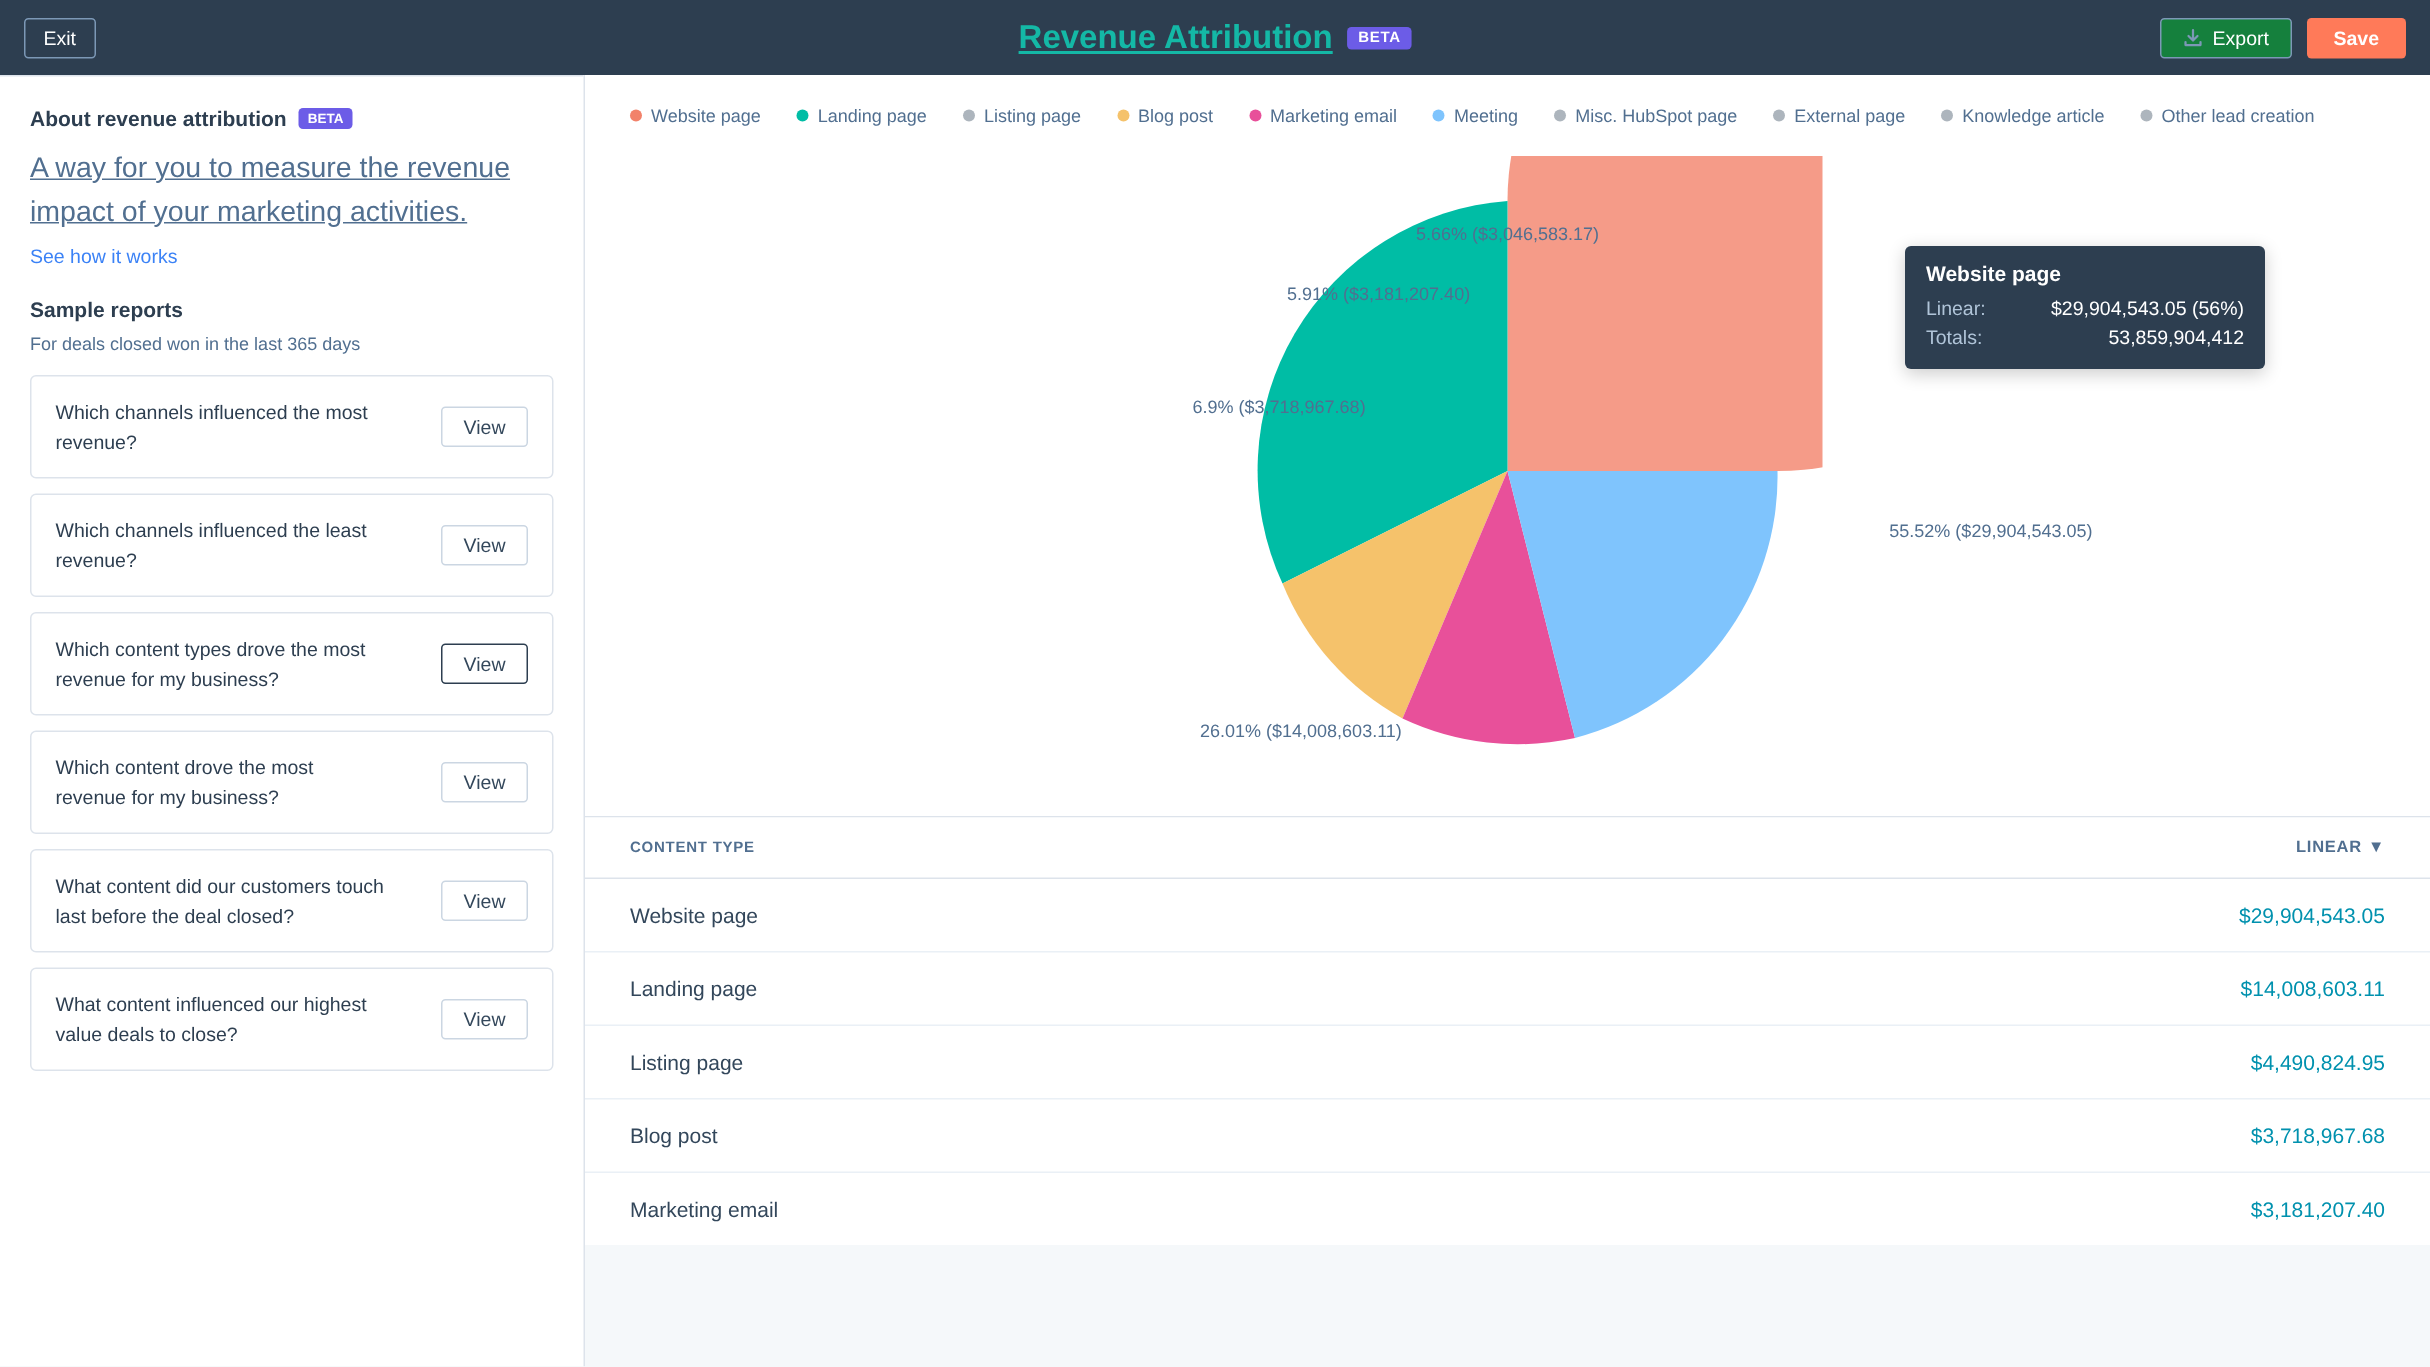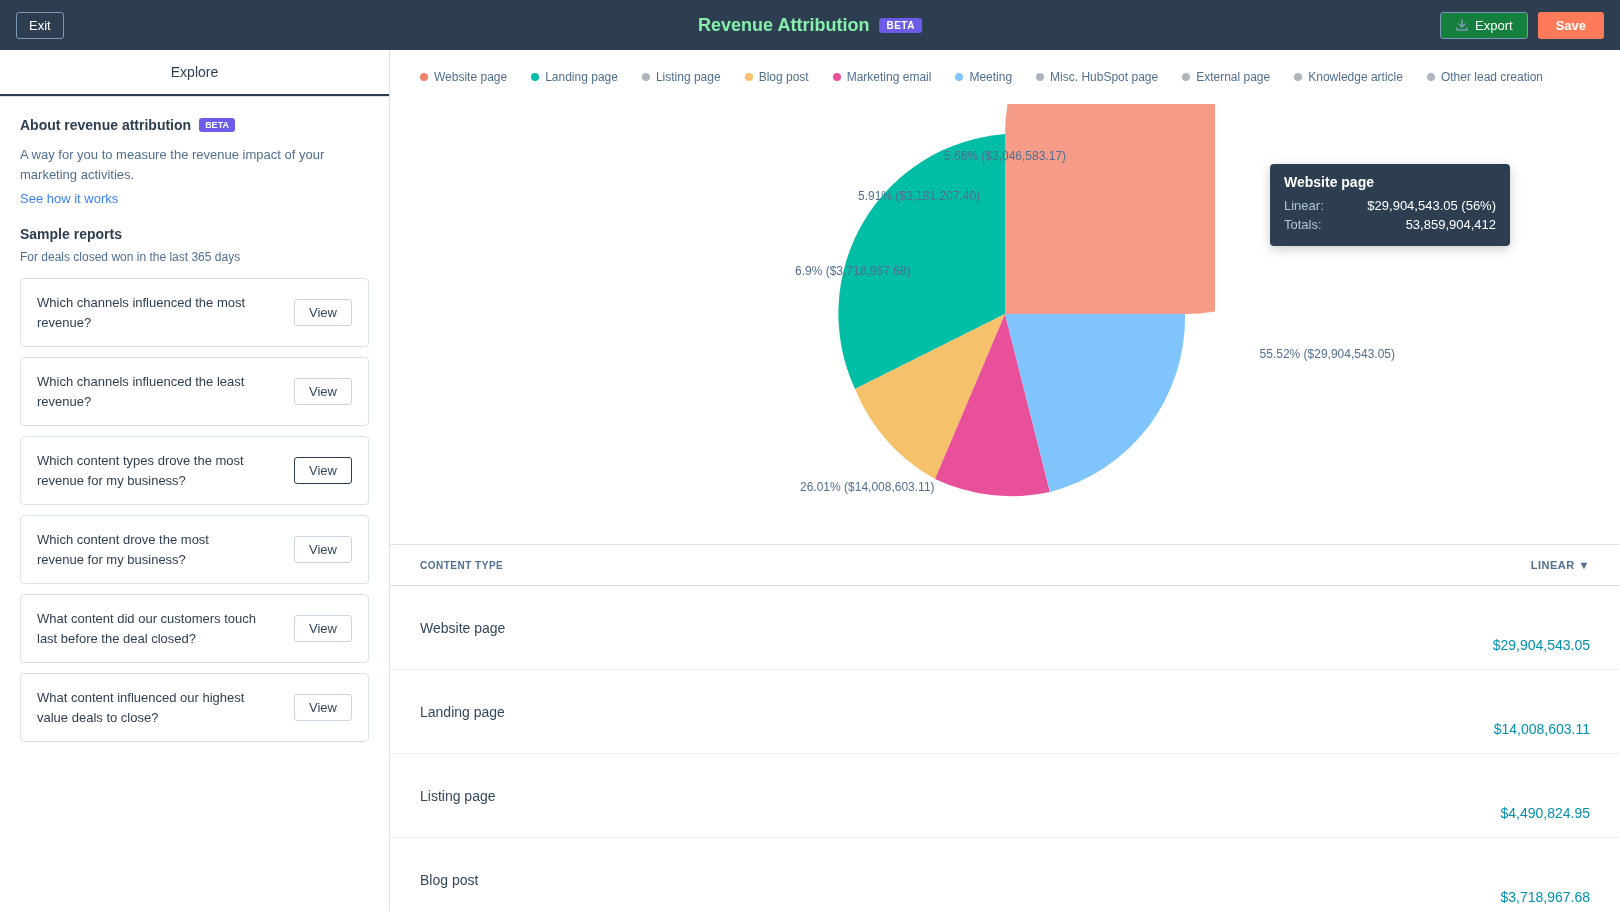--- a/index.html
+++ b/index.html
@@ -9,40 +9,40 @@
     .header {
       background: #2d3e50;
       height: 50px;
       display: flex;
       align-items: center;
       justify-content: space-between;
       padding: 0 16px;
       position: fixed; top: 0; left: 0; right: 0; z-index: 100;
     }
     .header-center { position: absolute; left: 50%; transform: translateX(-50%); display: flex; align-items: center; gap: 10px; }
-    .header-title { color: #86efac; font-size: 18px; font-weight: 600; }
+    .header-title { color: #14b8a6; font-size: 22px; font-weight: 600; text-decoration: underline; }
     .beta-badge { background: #6c5ce7; color: #fff; font-size: 10px; font-weight: 700; padding: 2px 7px; border-radius: 3px; letter-spacing: 0.5px; }
     .exit-btn { background: transparent; border: 1px solid #7c98b6; color: #fff; padding: 5px 12px; border-radius: 3px; cursor: pointer; font-size: 13px; }
     .header-actions { display: flex; gap: 10px; }
     .export-btn { background: #15803d; border: 1px solid #7c98b6; color: #fff; padding: 5px 14px; border-radius: 3px; cursor: pointer; font-size: 13px; display: flex; align-items: center; gap: 6px; }
     .save-btn { background: #ff7a59; border: none; color: #fff; padding: 5px 18px; border-radius: 3px; cursor: pointer; font-size: 13px; font-weight: 600; }
 
     
     .main-layout { display: flex; margin-top: 50px; height: calc(100vh - 50px); }
 
     
     .sidebar { width: 390px; min-width: 390px; background: #fff; border-right: 1px solid #dde3eb; display: flex; flex-direction: column; overflow-y: auto; }
     .sidebar-tabs { display: flex; border-bottom: 1px solid #dde3eb; }
     .sidebar-tab { flex: 1; text-align: center; padding: 14px; font-size: 14px; cursor: pointer; color: #516f90; border-bottom: 2px solid transparent; }
     .sidebar-tab.active { color: #2d3e50; border-bottom: 2px solid #2d3e50; background: #fff; font-weight: 500; }
     .sidebar-tab:not(.active) { background: #f5f8fa; }
     .sidebar-content { padding: 20px; }
     .about-title { font-size: 14px; font-weight: 700; color: #2d3e50; display: flex; align-items: center; gap: 8px; margin-bottom: 12px; }
     .beta-badge-sm { background: #6c5ce7; color: #fff; font-size: 9px; font-weight: 700; padding: 2px 6px; border-radius: 3px; }
-    .about-desc { color: #516f90; font-size: 13px; line-height: 1.5; margin-bottom: 6px; }
+    .about-desc { color: #516f90; font-size: 19px; line-height: 1.5; margin-bottom: 6px; text-decoration: underline; }
     .see-how { color: #3b82f6; text-decoration: none; font-size: 13px; }
     .sample-title { font-weight: 700; font-size: 14px; margin: 20px 0 8px; color: #2d3e50; }
     .days-label { color: #516f90; font-size: 12px; margin-bottom: 14px; }
     .sample-card { border: 1px solid #dde3eb; border-radius: 4px; padding: 14px 16px; display: flex; justify-content: space-between; align-items: center; margin-bottom: 10px; background: #fff; }
     .sample-card-text { font-size: 13px; color: #2d3e50; line-height: 1.5; max-width: 220px; }
     .view-btn { border: 1px solid #cbd6e2; background: #fff; color: #33475b; padding: 5px 14px; border-radius: 3px; font-size: 13px; cursor: pointer; white-space: nowrap; }
     .view-btn.active-view { border-color: #2d3e50; }
 
     
     .main-content { flex: 1; overflow-y: auto; background: #f5f8fa; }
@@ -78,21 +78,21 @@
     .tooltip-label { color: #b0c4d8; }
     .tooltip-value { color: #fff; font-weight: 500; }
 
     
     .table-area { background: #fff; padding: 0; }
     .table-header-row { display: flex; justify-content: space-between; align-items: center; padding: 14px 30px; border-bottom: 1px solid #dde3eb; }
     .table-col-label { font-size: 10px; font-weight: 700; color: #516f90; letter-spacing: 0.5px; text-transform: uppercase; }
     .table-row { display: flex; justify-content: space-between; align-items: center; padding: 16px 30px; border-bottom: 1px solid #eaf0f6; }
     .table-row:last-child { border-bottom: none; }
     .table-cell-name { font-size: 14px; color: #33475b; }
-    .table-cell-value { font-size: 14px; color: #0091ae; font-weight: 500; margin-top: 35px; }
+    .table-cell-value { font-size: 14px; color: #0091ae; font-weight: 500; }
     .linear-badge { display: flex; align-items: flex-start; gap: 4px; font-size: 11px; font-weight: 700; color: #516f90; letter-spacing: 0.5px; }
     .sort-icon { color: #516f90; }
   </style>
 </head>
 <body>
 
 <div class="header">
   <button class="exit-btn">Exit</button>
   <div class="header-center">
     <span class="header-title">Revenue Attribution</span>
@@ -106,21 +106,20 @@
       <span>Export</span>
     </button>
     <button class="save-btn">Save</button>
   </div>
 </div>
 
 <div class="main-layout">
 
   <div class="sidebar">
     <div class="sidebar-tabs">
-      <div class="sidebar-tab active">Explore</div>
     </div>
     <div class="sidebar-content">
       <div class="about-title">
         <span>About revenue attribution</span>
         <span class="beta-badge-sm">BETA</span>
       </div>
       <p class="about-desc">A way for you to measure the revenue impact of your marketing activities.</p>
       <a class="see-how" href="#">See how it works</a>
 
       <div class="sample-title">Sample reports</div>

